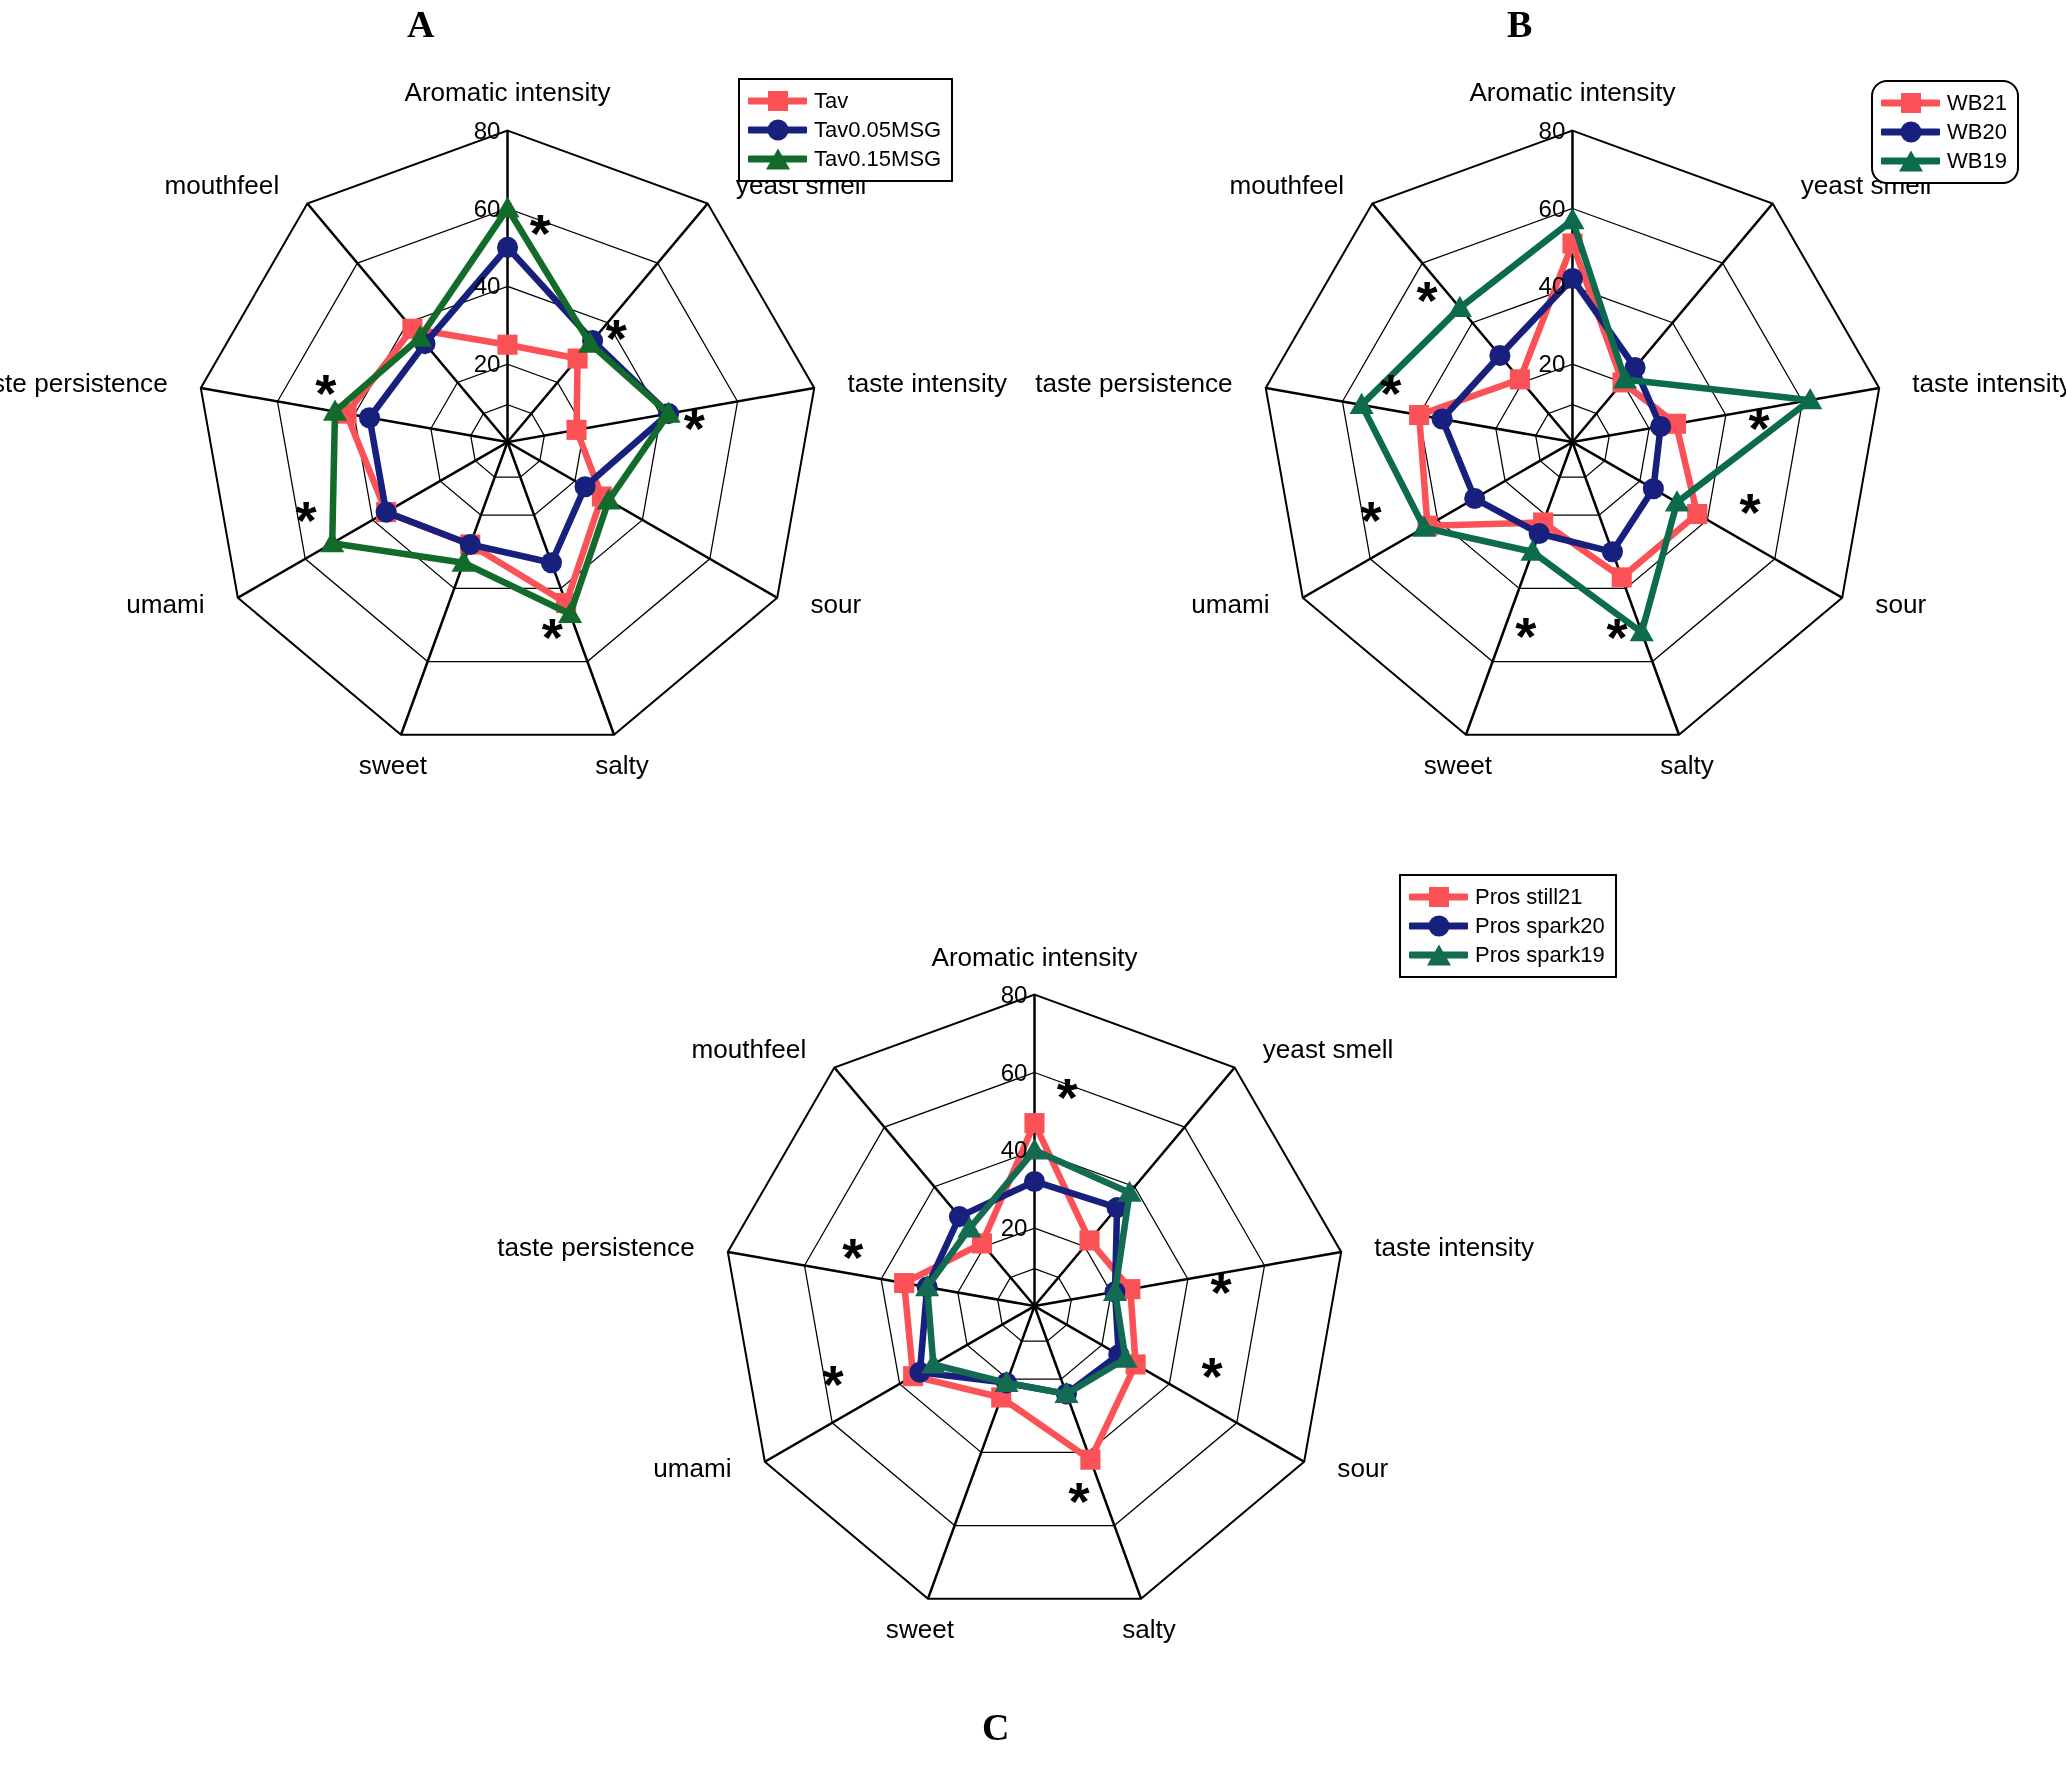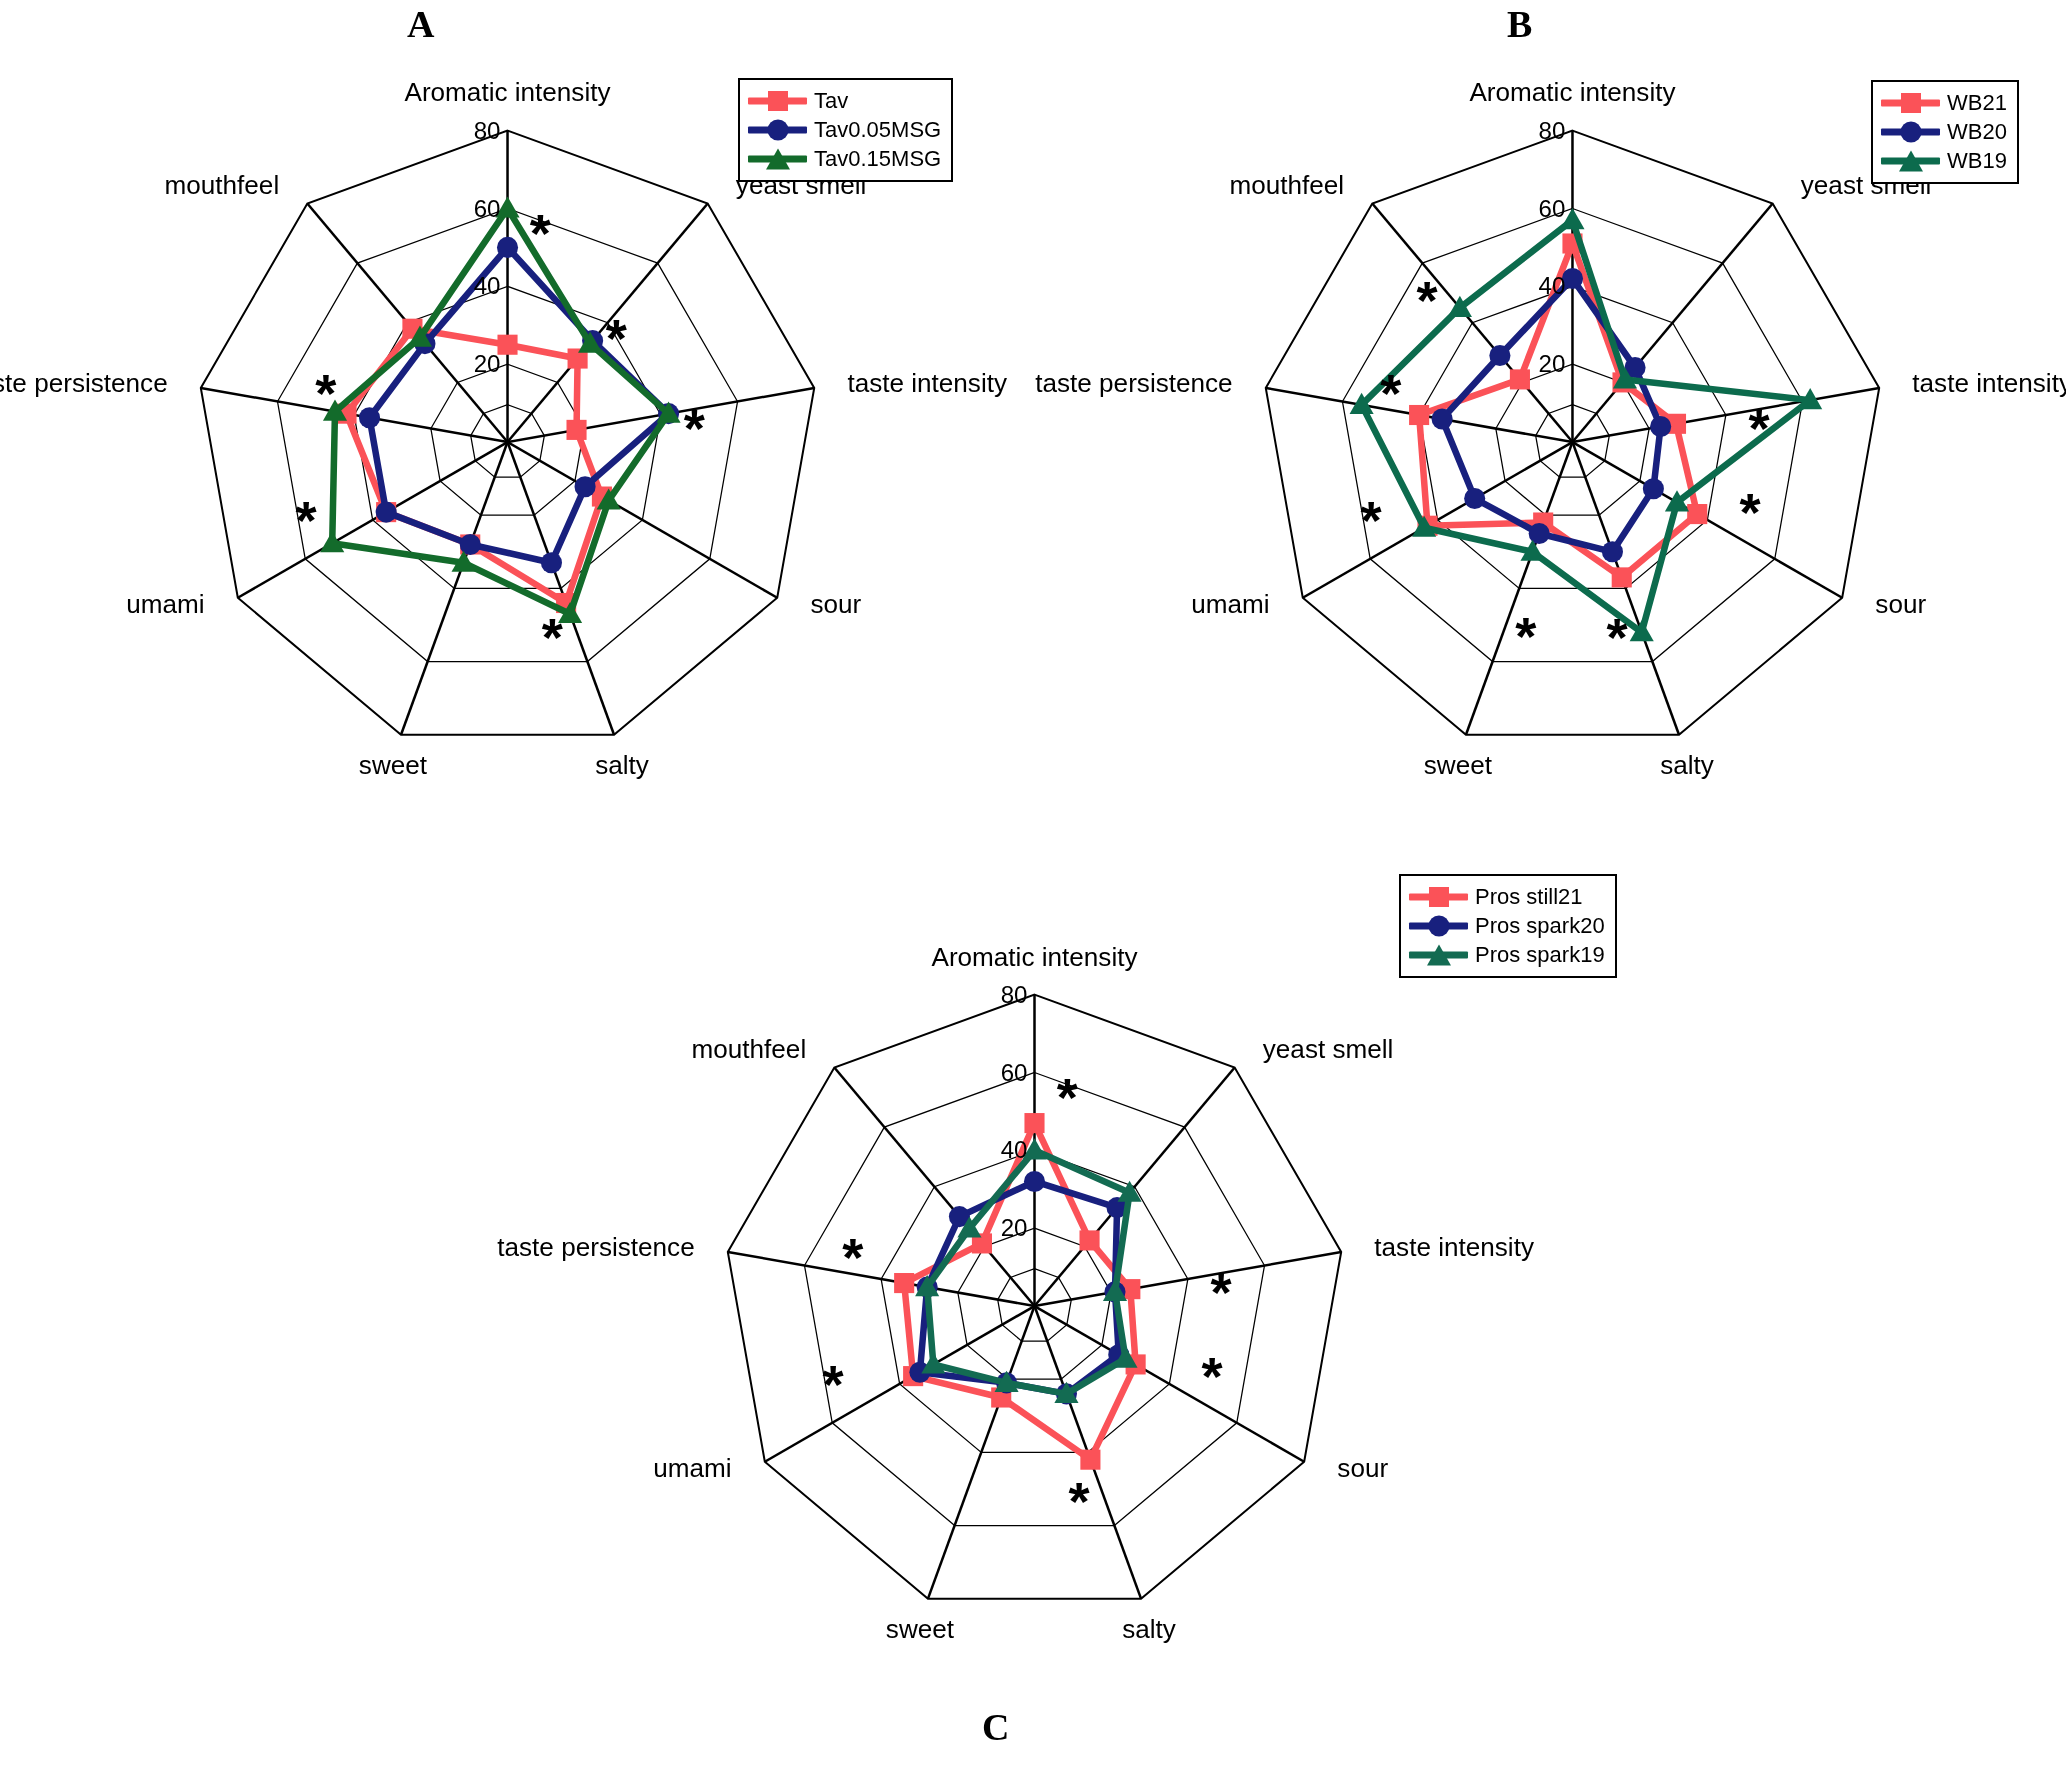--- a/index.html
+++ b/index.html
@@ -293,21 +293,21 @@
       <div class="legend-text">Tav0.05MSG</div>
     </div>
     <div class="legend-row">
       <div class="legend-swatch">
         <div class="legend-bar" style="background: rgb(19, 107, 43);"></div>
         <div class="legend-mk mk-tri" style="border-bottom: 21px solid rgb(19, 107, 43);"></div>
       </div>
       <div class="legend-text">Tav0.15MSG</div>
     </div>
   </div>
-<div class="legend" style="left:1871px;top:80px;" id="legend-b">
+<div class="legend" style="left:1871px;top:80px;border-radius:16px;" id="legend-b">
     <div class="legend-row">
       <div class="legend-swatch">
         <div class="legend-bar" style="background: rgb(251, 82, 88);"></div>
         <div class="legend-mk mk-square" style="background: rgb(251, 82, 88);"></div>
       </div>
       <div class="legend-text">WB21</div>
     </div>
     <div class="legend-row">
       <div class="legend-swatch">
         <div class="legend-bar" style="background: rgb(24, 32, 126);"></div>

